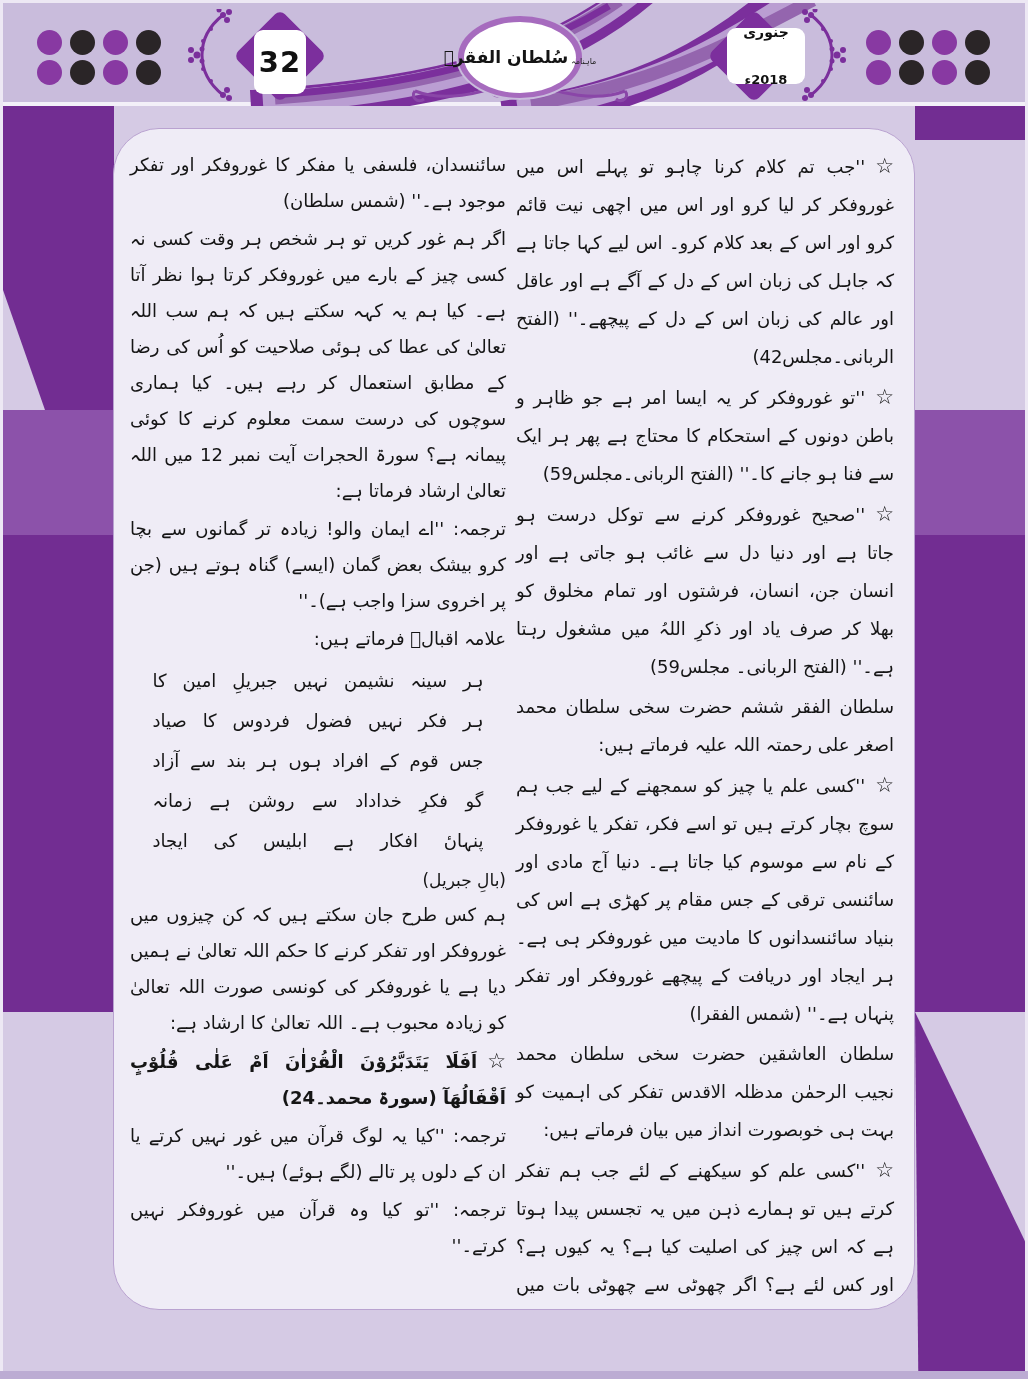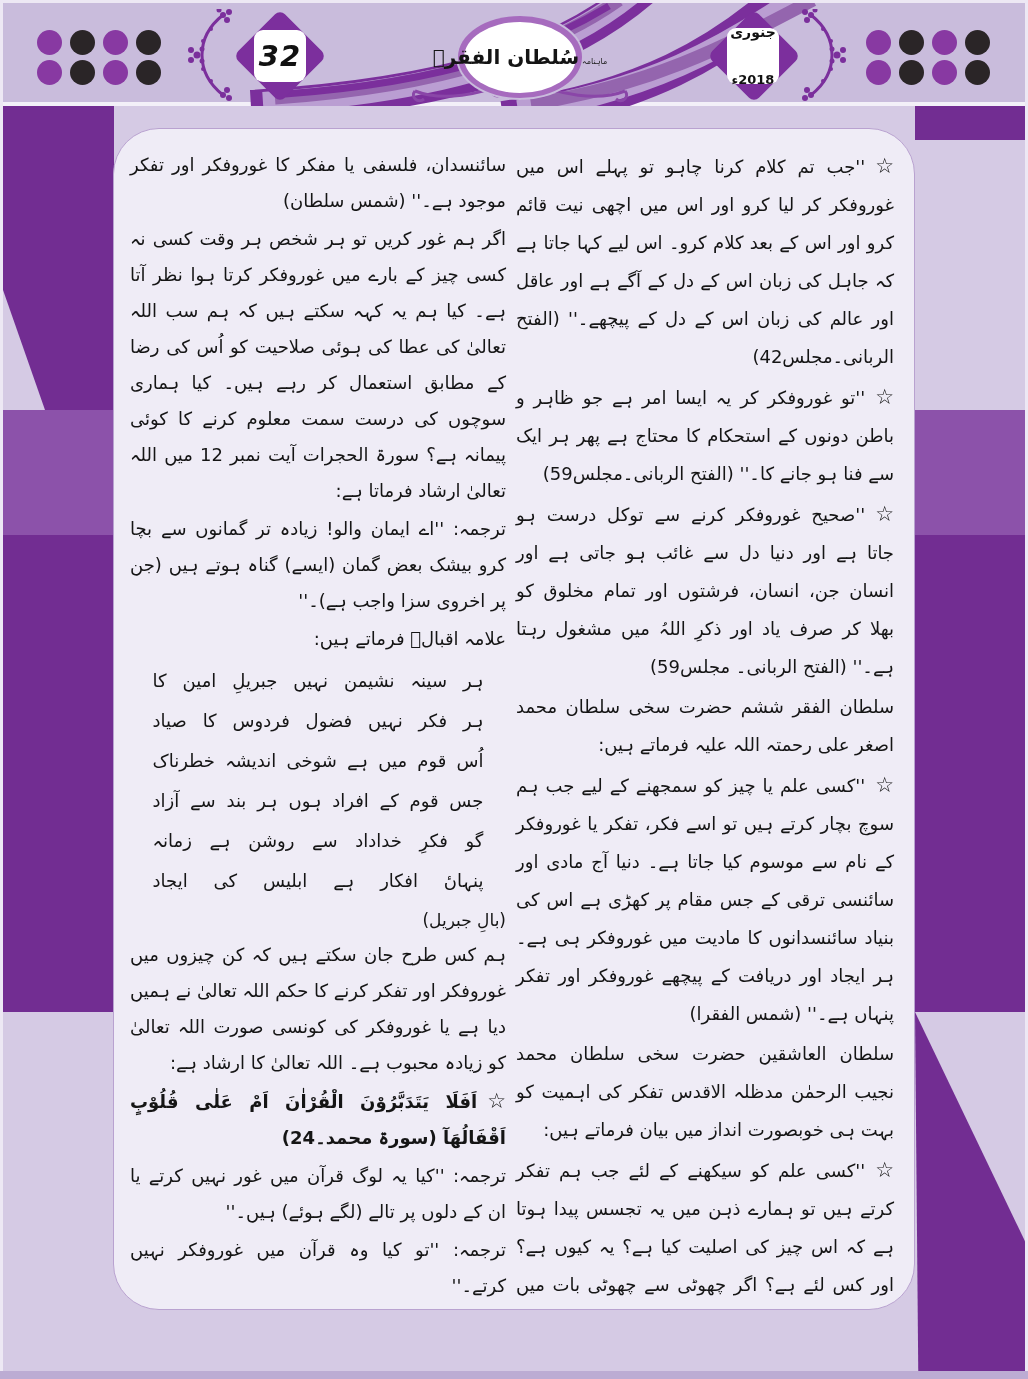--- a/index.html
+++ b/index.html
@@ -26,35 +26,35 @@
   .orn { position: absolute; top: 6px; width: 64px; height: 92px; }
   .orn.left  { left: 172px; }
   .orn.right { left: 792px; transform: scaleX(-1); }
   .diamond { position: absolute; width: 66px; height: 66px; background:#7C2F9D;
              transform: rotate(45deg); border-radius: 7px; top: 20px; }
   .diamond.d-left  { left: 244px; }
   .diamond.d-right { left: 718px; }
   .badge-card { position: absolute; background: #fff; border-radius: 9px;
                 display: flex; flex-direction: column; align-items: center;
                 justify-content: center; z-index: 2; }
-  .badge-card.b-left  { left: 251px; top: 27px; width: 52px; height: 52px; font-style: italic; }
-  .badge-card.b-right { left: 724px; top: 25px; width: 52px; height: 56px; gap: 28px; }
+  .badge-card.b-left  { left: 251px; top: 27px; width: 52px; height: 64px; }
+  .badge-card.b-right { left: 724px; top: 25px; width: 78px; height: 56px; gap: 28px; }
   .page-num { font-size: 29px; font-weight: bold; color: #111; letter-spacing: 1px; }
   .date-ur { font-size: 14px; font-weight: bold; color: #111; direction: rtl; line-height: 19px; }
   .date-yr { font-size: 13px; font-weight: bold; color: #111; direction: rtl; line-height: 19px; }
   .flourish { position: absolute; left: 404px; top: 68px; width: 226px; height: 36px; }
   .logo { position: absolute; left: 455px; top: 13px; width: 124px; height: 82px;
           background: #A66BBE; border-radius: 50%; display: flex;
           align-items: center; justify-content: center; z-index: 2;
           box-shadow: 0 0 0 2px #C9BCDC; }
   .logo-inner { width: 112px; height: 71px; background: #fff; border-radius: 50%;
           display: flex; align-items: center; justify-content: center;
           direction: rtl; gap: 3px; }
   .logo-prefix { font-size: 8px; color: #222; transform: translateY(4px); }
-  .logo-title  { font-size: 20px; font-weight: bold; color: #141414; white-space: nowrap; text-align: right; }
+  .logo-title  { font-size: 17px; font-weight: bold; color: #141414; white-space: nowrap; text-align: right; }
   
   .band { position: absolute; z-index: 1; }
   .bl-top { left: 3px; top: 106px; width: 111px; height: 304px; background: #722D92; }
   .bl-wedge { left: 3px; top: 290px; width: 42px; height: 120px; background: #D5CAE4;
               clip-path: polygon(0 0, 0 100%, 100% 100%); }
   .bl-mid { left: 3px; top: 410px; width: 111px; height: 125px; background: #8C52AA; }
   .bl-bot { left: 3px; top: 535px; width: 111px; height: 477px; background: #722D92; }
   .br-top { left: 915px; top: 106px; width: 110px; height: 34px; background: #722D92; }
   .br-mid { left: 915px; top: 410px; width: 110px; height: 125px; background: #8C52AA; }
   .br-bot { left: 915px; top: 535px; width: 110px; height: 477px; background: #722D92; }
@@ -254,21 +254,20 @@
             <span>علامہ اقبالؒ فرماتے ہیں:</span>
           </p>
         </div>
 
       <div class="poem">
 
           <div class="poem-line">ہر سینہ نشیمن نہیں جبریلِ امین کا</div>
 
           <div class="poem-line">ہر فکر نہیں فضول فردوس کا صیاد</div>
 
-          <div class="poem-line">اُس قوم میں ہے شوخی اندیشہ خطرناک</div>
 
           <div class="poem-line">جس قوم کے افراد ہوں ہر بند سے آزاد</div>
 
           <div class="poem-line">گو فکرِ خداداد سے روشن ہے زمانہ</div>
 
           <div class="poem-line">پنہاںٔ افکار ہے ابلیس کی ایجاد</div>
         </div>
       <div class="poem-attrib">(بالِ جبریل)</div>
 
       <div>

